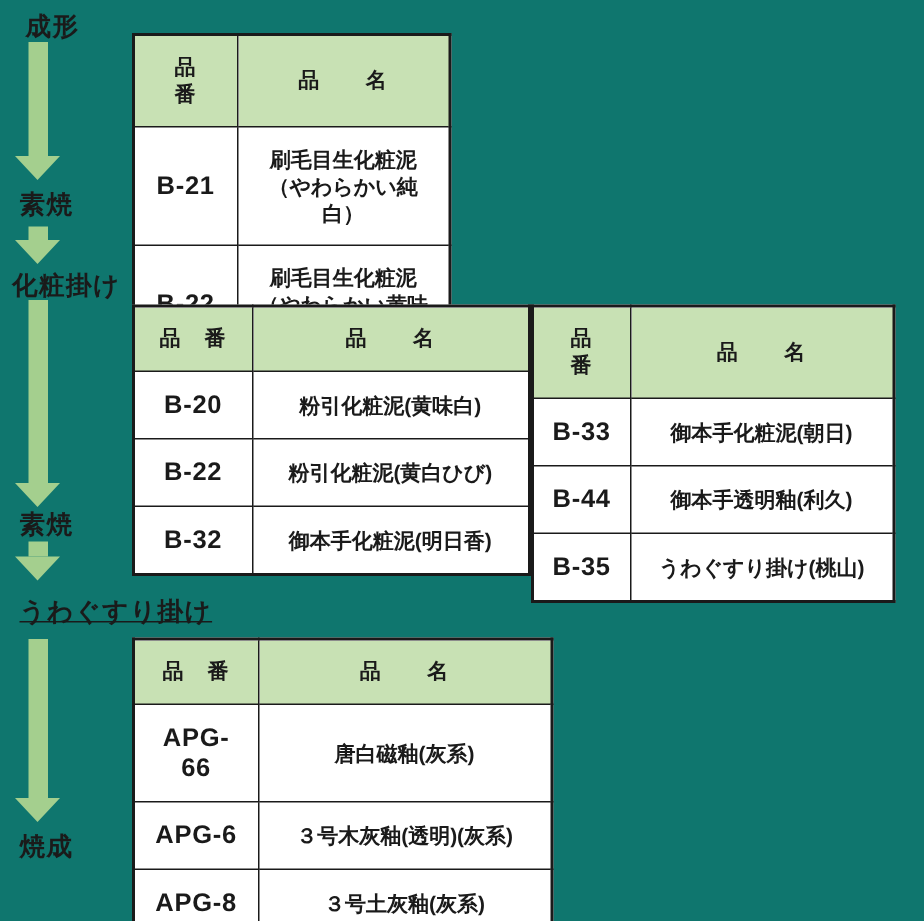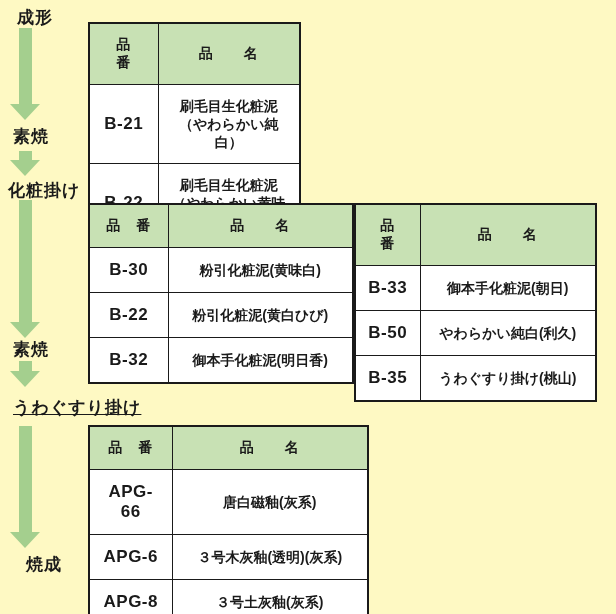--- a/index.html
+++ b/index.html
@@ -1,39 +1,39 @@
 <!DOCTYPE html>
 <html><head>
 <meta charset="utf-8">
 <style>
   html,body{margin:0;padding:0;background:#ffffff;}
   .canvas{
     position:relative;
     width:616px;height:614px;
-    background:#fef9c3;
+    background:#0f766e;
     font-family:"Liberation Sans","DejaVu Sans",sans-serif;
     color:#1a1a1a;
     overflow:hidden;
   }
 
   
   .flow-label{
     position:absolute;
     font-size:17px;
     font-weight:bold;
     letter-spacing:1px;
     white-space:nowrap;
     color:#1a1a1a;
   }
   .lbl-1{left:17px;top:6px;}
   .lbl-2{left:13px;top:125px;}
   .lbl-3{left:8px;top:179px;}
   .lbl-4{left:13px;top:338px;}
   .lbl-5{left:13px;top:396px;text-decoration:underline;}
-  .lbl-6{left:26px;top:553px;}
+  .lbl-6{left:13px;top:553px;}
 
   
   .arrow{
     position:absolute;
     left:10px;width:30px;
     display:flex;flex-direction:column;align-items:center;
   }
   .arrow .shaft{
     width:13px;
     flex:1 1 auto;
@@ -167,21 +167,21 @@
     <colgroup>
         <col class="c-code">
         <col class="c-name">
       </colgroup>
     <tbody>
         <tr class="hdr">
       <th>品　番</th>
       <th>品　　名</th>
     </tr>
     <tr class="row">
-      <td class="code">B-30</td>
+      <td class="code">B-20</td>
       <td class="name">粉引化粧泥(黄味白)</td>
     </tr>
     <tr class="row">
       <td class="code">B-22</td>
       <td class="name">粉引化粧泥(黄白ひび)</td>
     </tr>
     <tr class="row">
       <td class="code">B-32</td>
       <td class="name">御本手化粧泥(明日香)</td>
     </tr>
@@ -196,22 +196,22 @@
     <tbody>
         <tr class="hdr">
       <th>品　番</th>
       <th>品　　名</th>
     </tr>
     <tr class="row">
       <td class="code">B-33</td>
       <td class="name">御本手化粧泥(朝日)</td>
     </tr>
     <tr class="row">
-      <td class="code">B-50</td>
-      <td class="name">やわらかい純白(利久)</td>
+      <td class="code">B-44</td>
+      <td class="name">御本手透明釉(利久)</td>
     </tr>
     <tr class="row">
       <td class="code">B-35</td>
       <td class="name">うわぐすり掛け(桃山)</td>
     </tr>
   </tbody>
     </table>
 
   <table class="ptable t3">
     <colgroup>

